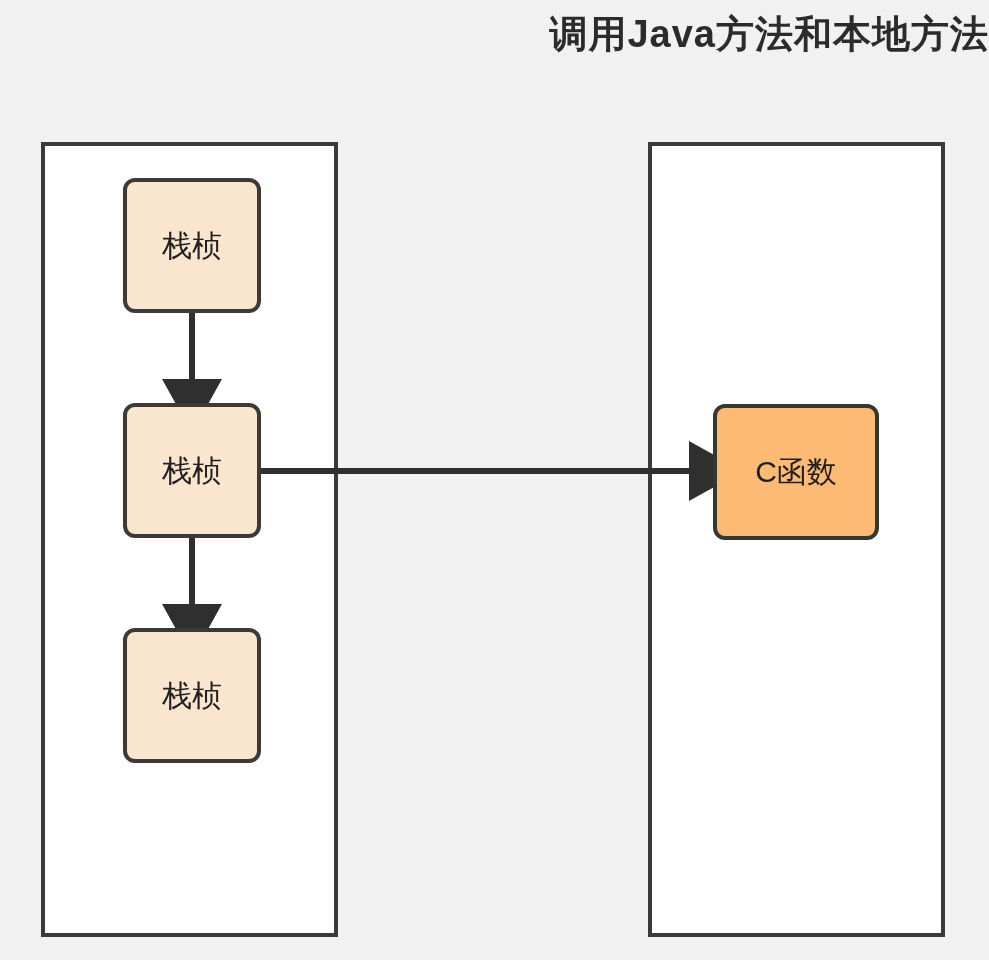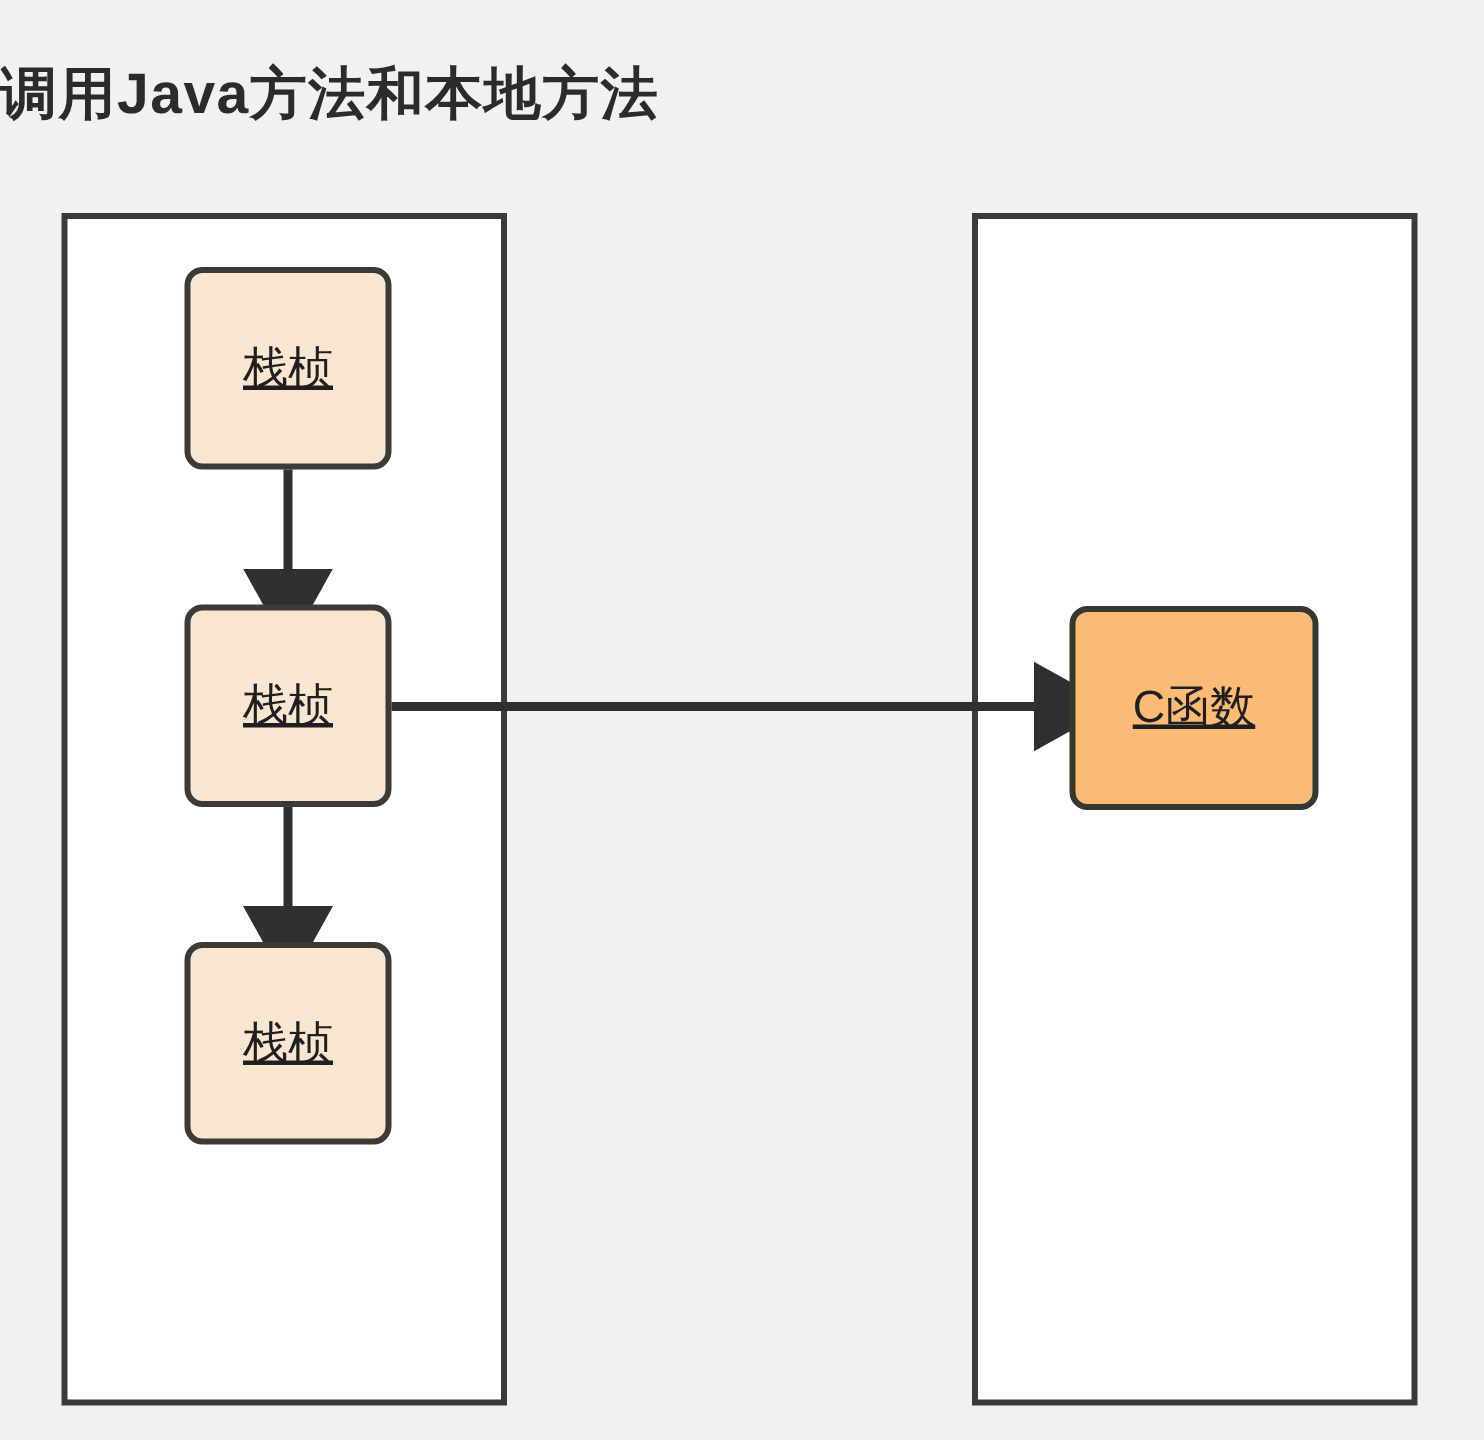--- a/index.html
+++ b/index.html
@@ -17,23 +17,23 @@
   #canvas {
     position: relative;
     width: 989px;
     height: 960px;
   }
 
   
   .diagram-title {
     position: absolute;
     left: 0;
-    top: 41px;
+    top: 12px;
     width: 989px;
-    text-align: left;
+    text-align: right;
     font-size: 38px;
     font-weight: bold;
     color: #2b2b2b;
     letter-spacing: 1px;
     line-height: 1.2;
     white-space: nowrap;
   }
 
   
   .stack-container {
@@ -61,21 +61,20 @@
     box-sizing: border-box;
     border: 4px solid #3d3936;
     border-radius: 12px;
     display: flex;
     align-items: center;
     justify-content: center;
     font-size: 30px;
     color: #1f1f1f;
     line-height: 1;
     white-space: nowrap;
-    text-decoration: underline;
   }
   .frame-box {
     background: #fae5ce;
     width: 138px;
     height: 135px;
     left: 123px;
   }
   #frame-box-1 { top: 178px; }
   #frame-box-2 { top: 403px; }
   #frame-box-3 { top: 628px; }

